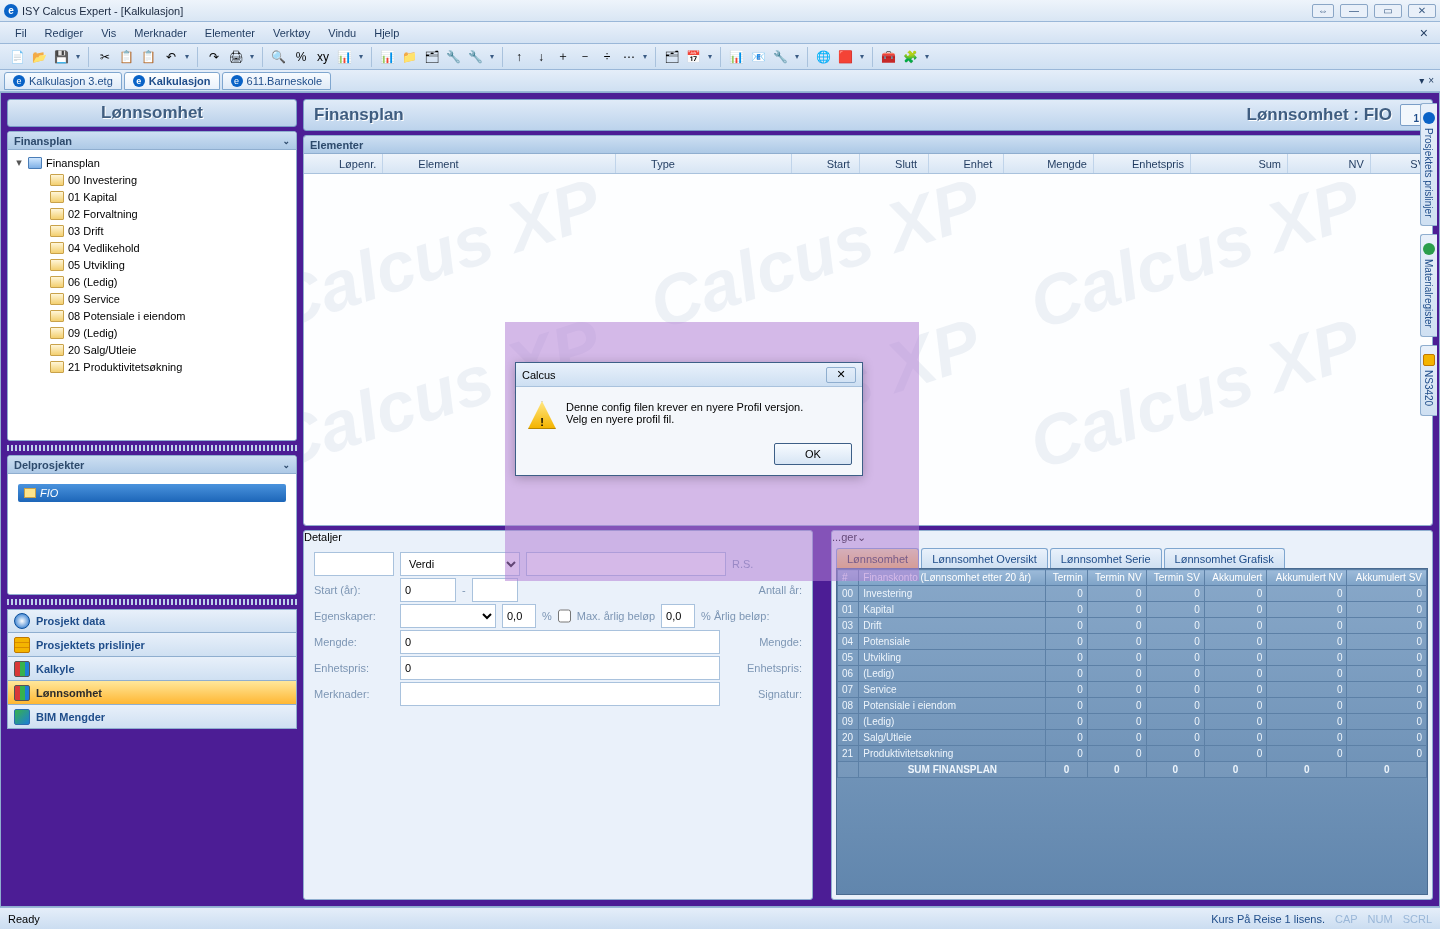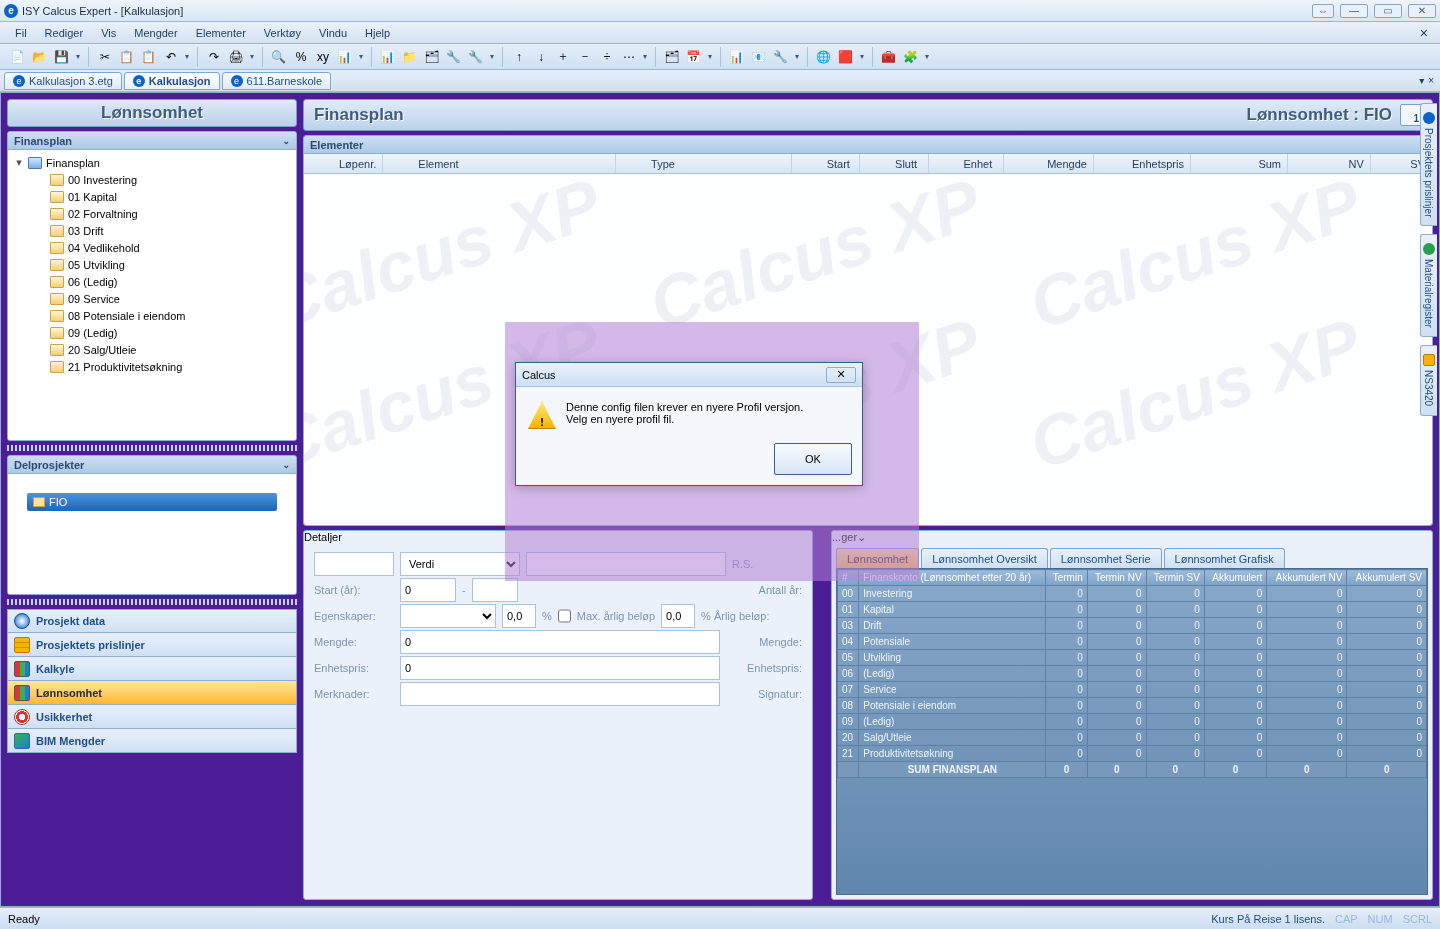--- a/index.html
+++ b/index.html
@@ -45,21 +45,21 @@
 .panel-head { height: 18px; background: linear-gradient(#cddff2,#adc9e6); border-bottom: 1px solid #8faecf; display: flex; align-items: center; padding: 0 6px; font-size: 11px; font-weight: bold; color: #2d4a6c; }
 .panel-head .chev { margin-left: auto; font-size: 9px; color: #2d4a6c; }
 .tree { background: #fff; flex: 1; overflow: auto; padding: 4px 2px; font-size: 11px; }
 .tree-row { display: flex; align-items: center; height: 17px; gap: 4px; padding-left: 4px; cursor: pointer; }
 .tree-row .tw { width: 10px; text-align: center; color: #555; }
 .tree-row .ficon { width: 14px; height: 12px; background: linear-gradient(#fff6d8,#f3cf6f); border: 1px solid #c9a24a; border-radius: 1px; }
 .tree-row.indent { padding-left: 26px; }
 .tree-row.root .ficon { background: linear-gradient(#d0e7ff,#7fb0e6); border-color: #4a7db7; }
 .spl { height: 6px; background: repeating-linear-gradient(90deg,#bcd1ea 0 2px,transparent 2px 4px); cursor: row-resize; }
 
-.subproj { background: #fff; flex: 1; padding: 19px; }
+.subproj { background: #fff; flex: 1; padding: 10px; font-style: italic; }
 .subproj-row { height: 18px; background: linear-gradient(#4a93dd,#1d66b8); color: #fff; display: flex; align-items: center; padding: 0 6px; gap: 4px; border-radius: 2px; }
 .subproj-row .bicon { width: 12px; height: 10px; background: #ffe58a; border: 1px solid #c9a24a; }
 
 .navbtns { display: flex; flex-direction: column; }
 .navbtn { height: 24px; border: 1px solid #8faecf; border-top: none; background: linear-gradient(#e8f0fa,#cfe0f2); display: flex; align-items: center; padding: 0 6px; gap: 6px; font-size: 11px; font-weight: bold; color: #1f4d8a; cursor: pointer; }
 .navbtn:first-child { border-top: 1px solid #8faecf; }
 .navbtn.active { background: linear-gradient(#ffe79a,#ffb733); color: #2b2b2b; }
 .navbtn .nicon { width: 16px; height: 16px; border-radius: 2px; display: inline-block; }
 .navbtn .nicon.blue { background: radial-gradient(#fff,#0a63c7); border: 1px solid #0a4e9a; border-radius: 50%; }
 .navbtn .nicon.grid { background: repeating-linear-gradient(0deg,#f4b400 0 4px,#d98c00 4px 5px), #f4b400; border: 1px solid #c07800; }
@@ -113,42 +113,42 @@
 .statusbar .sp .dim { color: #9ab7d8; }
 
 
 .modal-back { position: absolute; left: 505px; top: 322px; width: 414px; height: 259px; background: rgba(178,128,213,.55); pointer-events: none; }
 .modal { position: absolute; left: 515px; top: 362px; width: 348px; border: 1px solid #3d5f87; background: #f4f7fb; box-shadow: 0 2px 10px rgba(0,0,0,.25); }
 .modal .mtitle { height: 24px; background: linear-gradient(#e9f1fb,#cddff2); border-bottom: 1px solid #a9c2dd; display: flex; align-items: center; padding: 0 6px; font-size: 11px; }
 .modal .mtitle .mx { margin-left: auto; width: 30px; height: 16px; border: 1px solid #8faecf; border-radius: 2px; display: flex; align-items: center; justify-content: center; font-size: 11px; cursor: pointer; }
 .modal .mbody { padding: 14px 12px 8px; display: flex; gap: 10px; font-size: 11px; }
 .modal .warn { width: 28px; height: 28px; background: linear-gradient(#ffe680,#f4b400); border: 1px solid #b88700; clip-path: polygon(50% 0,100% 100%,0 100%); display: flex; align-items: flex-end; justify-content: center; font-weight: bold; color: #000; }
 .modal .mbtns { display: flex; justify-content: flex-end; padding: 6px 10px 10px; }
-.modal .mbtns button { width: 78px; height: 32px; border: 1px solid #3d5f87; background: linear-gradient(#f7fbff,#d7e5f4); border-radius: 2px; cursor: pointer; font-size: 11px; }
+.modal .mbtns button { width: 78px; height: 22px; border: 1px solid #3d5f87; background: linear-gradient(#f7fbff,#d7e5f4); border-radius: 2px; cursor: pointer; font-size: 11px; }
 
 </style>
 </head>
 <body>
 
 <div class="titlebar">
   <span class="appicon">e</span>
   <span class="title">ISY Calcus Expert - [Kalkulasjon]</span>
   <div class="winbtns">
     <div class="winbtn swap">⇔</div>
     <div class="winbtn">—</div>
     <div class="winbtn">▭</div>
     <div class="winbtn">✕</div>
   </div>
 </div>
 
 <div class="menubar">
   <span class="menuitem">Fil</span>
   <span class="menuitem">Rediger</span>
   <span class="menuitem">Vis</span>
-  <span class="menuitem">Mengder</span>
+  <span class="menuitem">Merknader</span>
   <span class="menuitem">Elementer</span>
   <span class="menuitem">Verktøy</span>
   <span class="menuitem">Vindu</span>
   <span class="menuitem">Hjelp</span>
   <span class="menu-close">×</span>
 </div>
 
 <div class="toolbar" id="toolbar">
     <div class="grp">
       <div class="tbtn">📄</div>
@@ -347,24 +347,20 @@
             <span class="nicon grid"></span>
             <span>Prosjektets prislinjer</span>
           </div>
           <div class="navbtn">
             <span class="nicon bars"></span>
             <span>Kalkyle</span>
           </div>
           <div class="navbtn active">
             <span class="nicon bars"></span>
             <span>Lønnsomhet</span>
-          </div>
-          <div class="navbtn">
-            <span class="nicon ring"></span>
-            <span>Usikkerhet</span>
           </div>
           <div class="navbtn">
             <span class="nicon cubes"></span>
             <span>BIM Mengder</span>
           </div>
         </div>
     </div>
 
     <div class="center">
       <div class="center-header">

